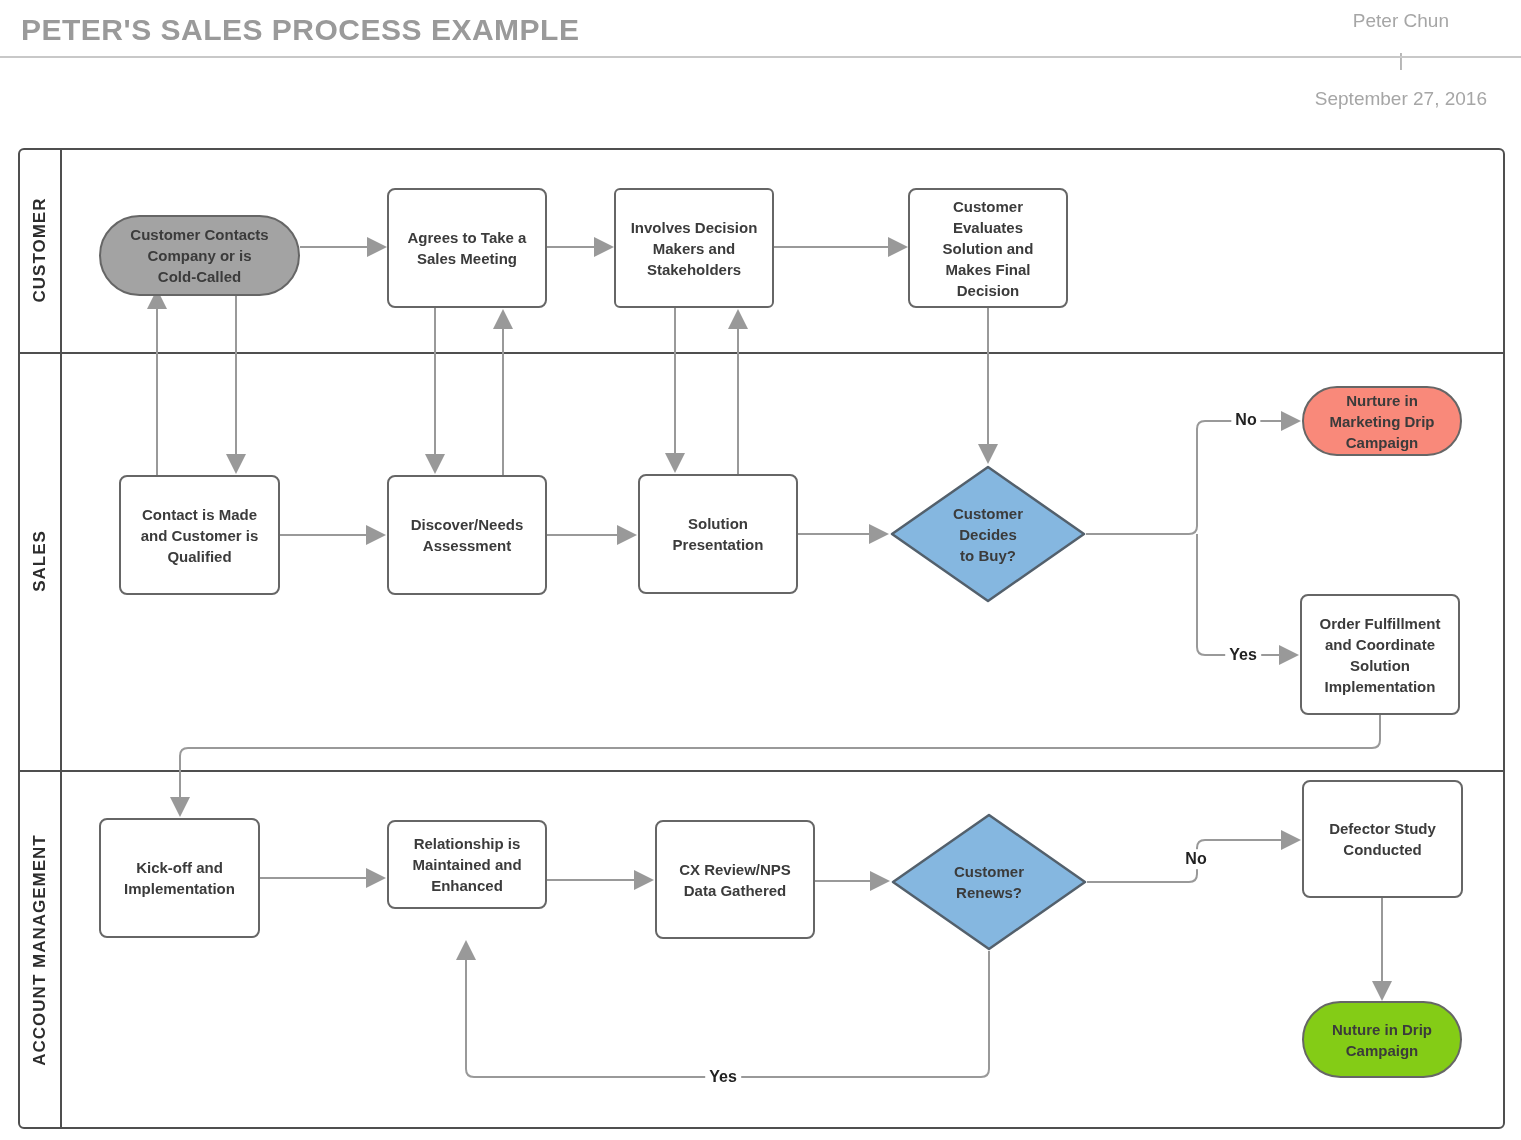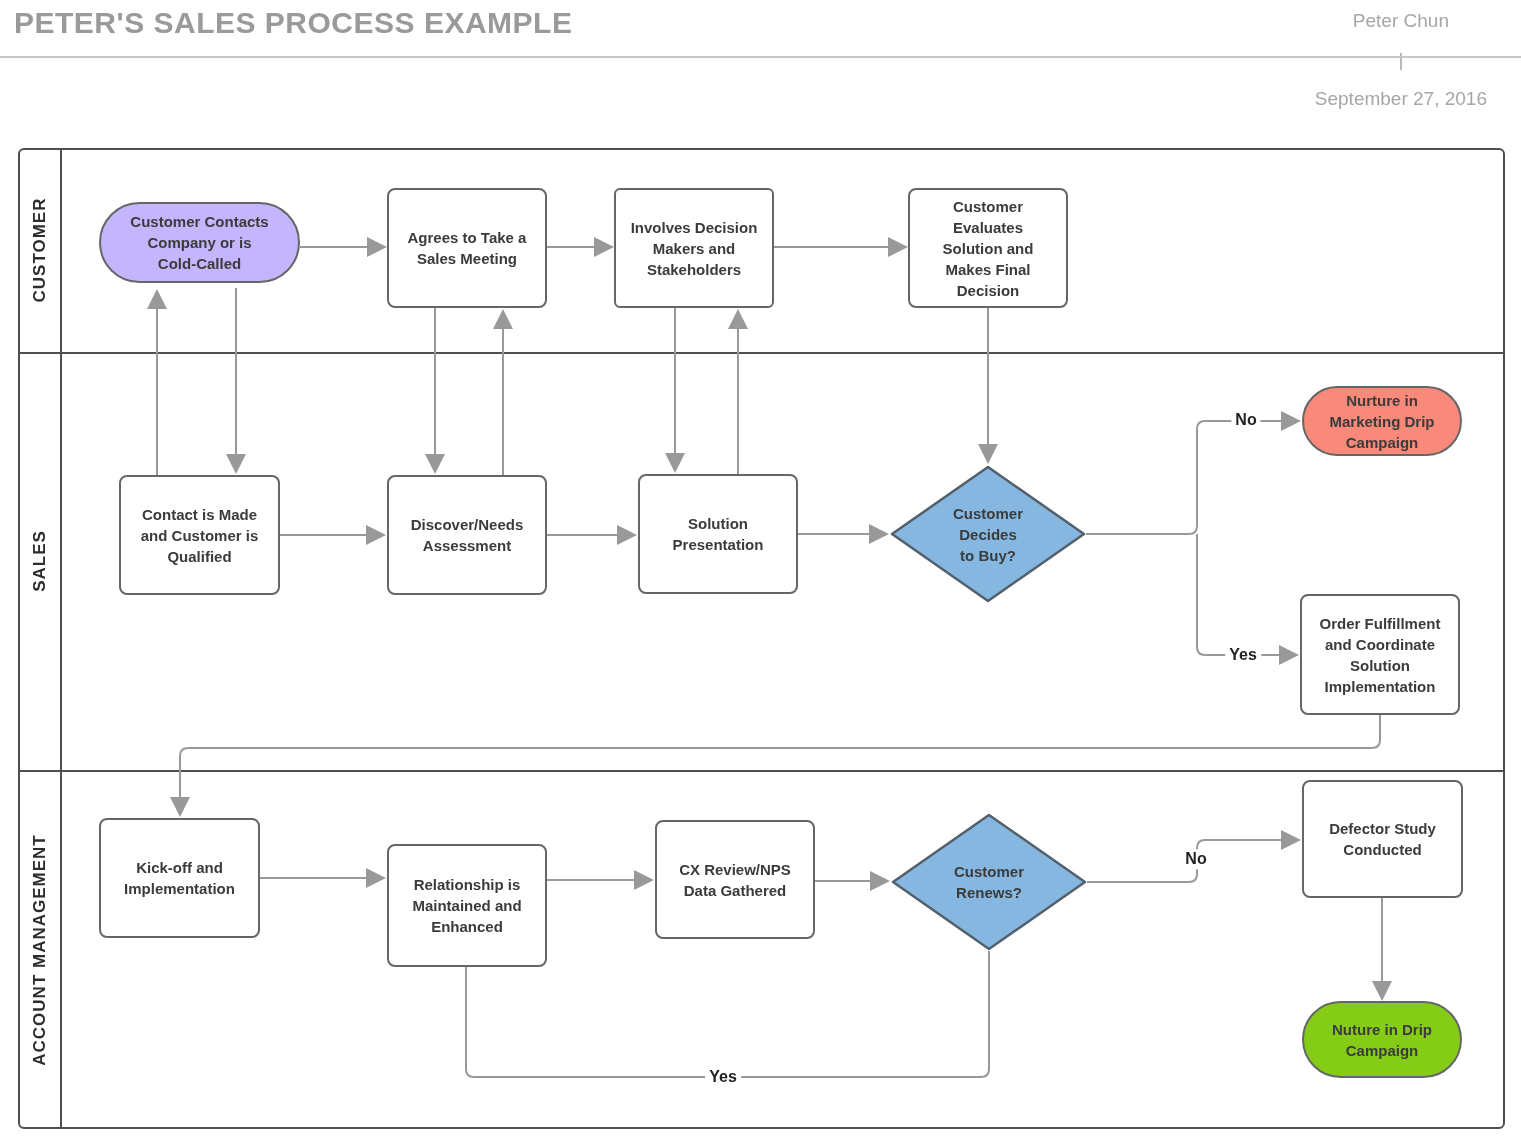--- a/index.html
+++ b/index.html
@@ -1,20 +1,20 @@
 <!DOCTYPE html>
 <html style="--title: #9a9a9a; --byline: #a6a6a6; --rule: #c8c8c8; --frame-border: #4f4f4f; --lane-label: #2d2d2d; --line: #999999; --shape-border: #666666; --decision-border: #53606c; --text: #3b3b3b; --edge-label: #222222; --fill-white: #ffffff; --fill-gray: #c9c9c9; --fill-blue: #85b7e0; --fill-salmon: #f9897a;"><head>
 <meta charset="utf-8">
 <style>
   html,body{margin:0;padding:0;background:#fff;}
   body{width:1521px;height:1140px;font-family:"Liberation Sans",sans-serif;position:relative;overflow:hidden;}
   .canvas{position:absolute;left:0;top:0;width:1521px;height:1140px;background:#fff;}
 
   
-  .title{position:absolute;left:10px;top:2px;margin:4px;font-size:30px;font-weight:bold;
+  .title{position:absolute;left:10px;top:2px;margin:11px;font-size:30px;font-weight:bold;
          letter-spacing:.5px;color:var(--title,#9a9a9a);white-space:nowrap;}
   .byline{position:absolute;right:34px;top:10px;display:flex;gap:17px;align-items:center;
           font-size:19px;color:var(--byline,#a6a6a6);white-space:nowrap;flex-direction:column;}
   .header-rule{position:absolute;left:0;top:56px;width:1521px;height:2px;background:var(--rule,#c8c8c8);}
 
   
   .frame{position:absolute;border:2px solid var(--frame-border,#4f4f4f);border-radius:6px;background:transparent;z-index:0;}
   .vline,.hline{position:absolute;background:var(--frame-border,#4f4f4f);z-index:0;}
   .lane-label{position:absolute;transform:translate(-50%,-50%) rotate(-90deg);transform-origin:center;
               font-size:17px;font-weight:bold;letter-spacing:1px;color:var(--lane-label,#2d2d2d);
@@ -80,21 +80,21 @@
         <path d="M547,880 L652,880" fill="none" stroke="#999999" stroke-width="2" marker-end="url(#arrowhead)"></path>
         <path d="M815,881 L888,881" fill="none" stroke="#999999" stroke-width="2" marker-end="url(#arrowhead)"></path>
         <path d="M1087,882 L1189,882 Q1197,882 1197,874 L1197,848 Q1197,840 1205,840 L1299,840" fill="none" stroke="#999999" stroke-width="2" marker-end="url(#arrowhead)"></path>
         <path d="M989,951 L989,1069 Q989,1077 981,1077 L474,1077 Q466,1077 466,1069 L466,942" fill="none" stroke="#999999" stroke-width="2" marker-end="url(#arrowhead)"></path>
         <path d="M1382,898 L1382,999" fill="none" stroke="#999999" stroke-width="2" marker-end="url(#arrowhead)"></path>
       </svg>
       <div class="edge-label" style="left: 1246px; top: 420px;">No</div>
       <div class="edge-label" style="left: 1243px; top: 655px;">Yes</div>
       <div class="edge-label" style="left: 1196px; top: 859px;">No</div>
       <div class="edge-label" style="left: 723px; top: 1077px;">Yes</div>
-      <div class="node terminator" style="left: 99px; top: 202px; width: 201px; height: 81px; background: #c4b5fd; border-radius: 40.5px;">
+      <div class="node terminator" style="left: 99px; top: 215px; width: 201px; height: 81px; background: #a3a3a3; border-radius: 40.5px;">
         <div class="lbl">Customer Contacts
 Company or is
 Cold-Called</div>
       </div>
       <div class="node process" style="left: 387px; top: 188px; width: 160px; height: 120px;">
         <div class="lbl">Agrees to Take a
 Sales Meeting</div>
       </div>
       <div class="node process" style="left: 614px; top: 188px; width: 160px; height: 120px; border-radius: 6px;">
         <div class="lbl">Involves Decision
@@ -137,21 +137,21 @@
       <div class="node process" style="left: 1300px; top: 594px; width: 160px; height: 121px;">
         <div class="lbl">Order Fulfillment
 and Coordinate
 Solution
 Implementation</div>
       </div>
       <div class="node process" style="left: 99px; top: 818px; width: 161px; height: 120px;">
         <div class="lbl">Kick-off and
 Implementation</div>
       </div>
-      <div class="node process" style="left: 387px; top: 820px; width: 160px; height: 123px; margin-top: 24px;">
+      <div class="node process" style="left: 387px; top: 820px; width: 160px; height: 89px;">
         <div class="lbl">Relationship is
 Maintained and
 Enhanced</div>
       </div>
       <div class="node process" style="left: 655px; top: 820px; width: 160px; height: 119px;">
         <div class="lbl">CX Review/NPS
 Data Gathered</div>
       </div>
       <div class="node decision" style="left: 891px; top: 813px; width: 196px; height: 138px;">
         <svg width="196" height="138">

